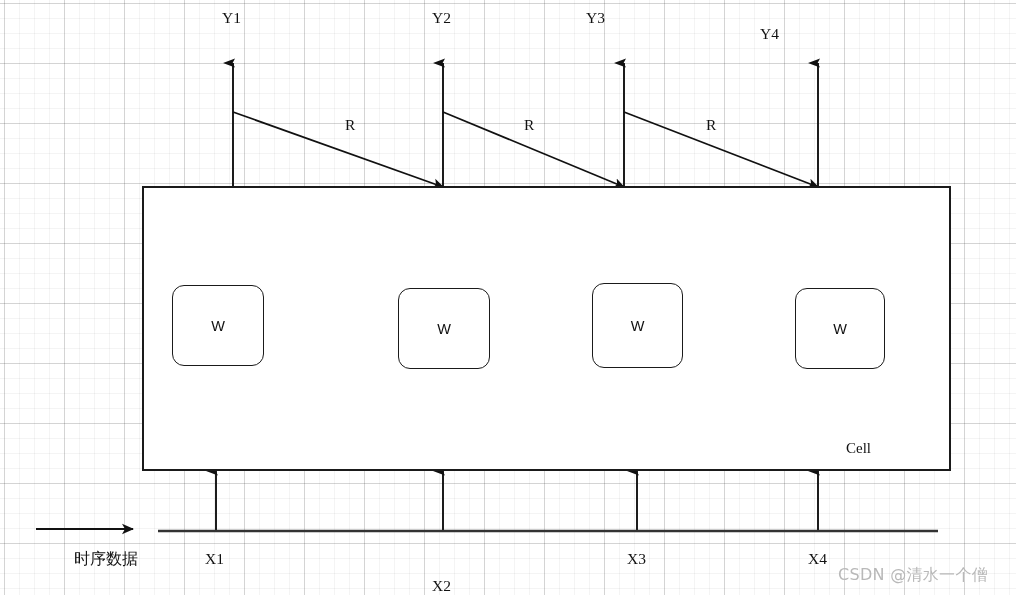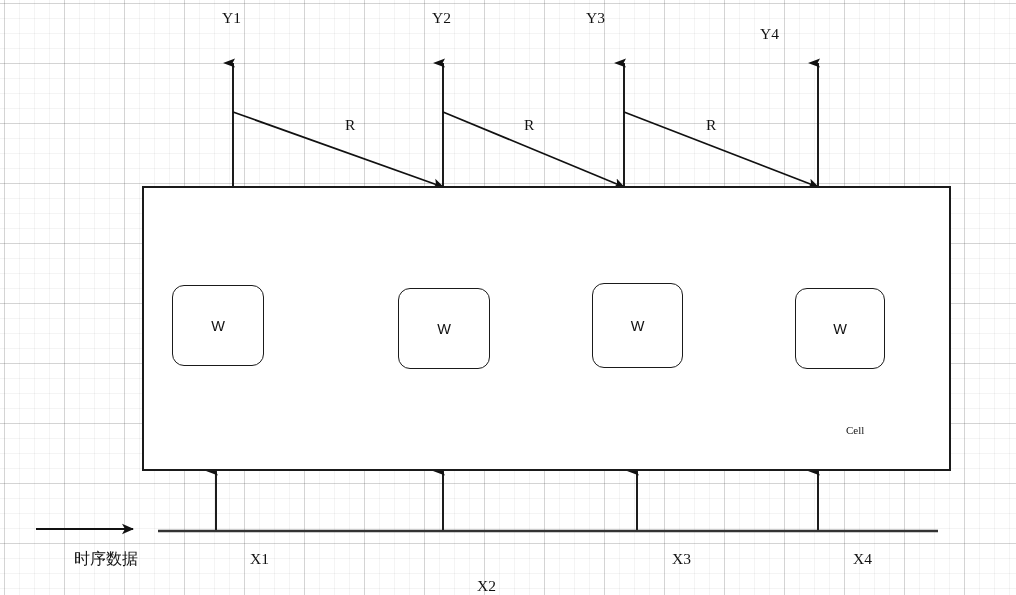--- a/index.html
+++ b/index.html
@@ -30,27 +30,27 @@
   }
   .lbl {
     position: absolute;
     font-family: Liberation Serif, serif;
     font-size: 15px;
     color: #111111;
     white-space: nowrap;
     line-height: 1;
   }
   .lbl-y { font-size: 15.5px; }
-  .lbl-x { font-size: 15.5px; margin-left: 45px; }
+  .lbl-x { font-size: 15.5px; }
   .lbl-r { font-size: 15.5px; }
   .lbl-w {
     font-size: 14.5px;
     color: #111111;
   }
-  .lbl-cell { font-size: 11px; }
+  .lbl-cell { font-size: 15px; margin-top: 16px; }
   .lbl-cjk {
     font-size: 16px;
     font-family: "DejaVu Sans", "Liberation Sans", sans-serif;
     color: #111111;
     margin-left: 44px;
   }
   .watermark {
     position: absolute;
     font-family: "DejaVu Sans", "Liberation Sans", sans-serif;
     font-size: 16px;
@@ -144,14 +144,15 @@
   <span class="lbl lbl-r" style="left:524px; top:117px;">R</span>
   <span class="lbl lbl-r" style="left:706px; top:117px;">R</span>
 
   <span class="lbl lbl-x" style="left:205px; top:551px;">X1</span>
   <span class="lbl lbl-x" style="left:432px; top:578px;">X2</span>
   <span class="lbl lbl-x" style="left:627px; top:551px;">X3</span>
   <span class="lbl lbl-x" style="left:808px; top:551px;">X4</span>
 
   <span class="lbl lbl-cjk" style="left:30px; top:551px;">时序数据</span>
 
+  <span class="watermark" style="left:838px; top:565px;">CSDN @清水一个僧</span>
 
 </div>
 
 </body></html>

